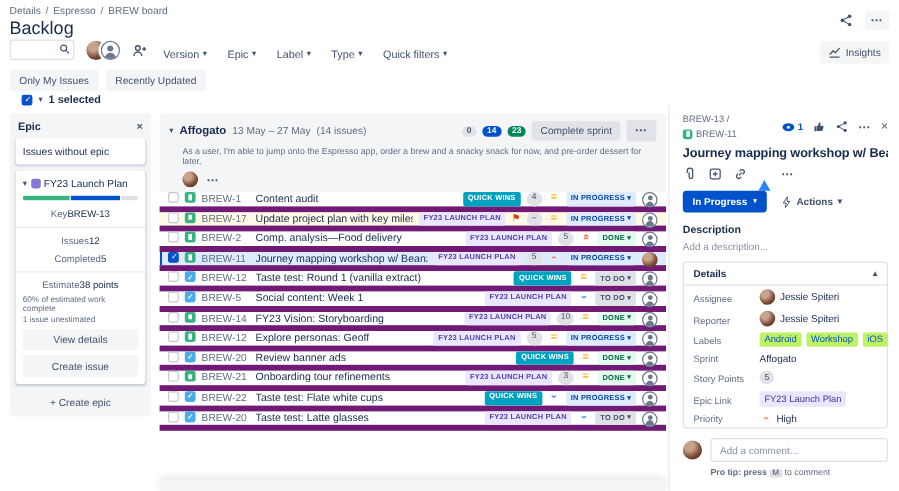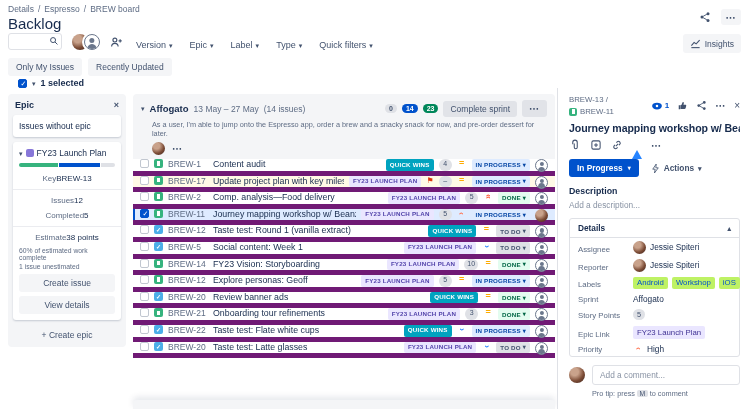--- a/index.html
+++ b/index.html
@@ -122,21 +122,21 @@
   .d-value{display:flex;align-items:center;gap:4px;font-size:8.3px;color:#172B4D;flex-wrap:nowrap}
   .d-value .av{width:13px;height:13px}
   .label-pill{background:#bef264;color:#0052CC;border-radius:2px;padding:1.5px 4px;font-size:7.8px;cursor:pointer}
   .points-pill{background:#DFE1E6;border-radius:7px;padding:1px 4px;font-size:7.3px;color:#42526E}
   .epic-pill{background:#EAE6FF;color:#403294;border-radius:2px;padding:2px 4px;font-size:7.8px;cursor:pointer}
   .comment-row{display:flex;gap:7px;align-items:center;margin-top:8px}
   .comment-row .av{width:16px;height:16px}
   .comment-row input{flex:1;border:1px solid #DFE1E6;border-radius:3px;height:20px;font-size:8.3px;padding:0 7px;color:#172B4D;outline:none}
   .comment-row input::placeholder{color:#8993A4}
   .protip{font-size:7.3px;color:#5E6C84;margin:4px 0 0 23px}
-  .protip b{font-weight:400}
+  .protip b{font-weight:700}
   kbd{background:#DFE1E6;border-radius:2px;padding:0 2.5px;font-size:6.8px;font-family:inherit;color:#42526E}
 </style>
 </head>
 <body>
 
 <div class="crumbs" id="crumbs">
     <span class="crumb">Details</span>
     <span class="crumb-sep">/</span>
     <span class="crumb">Espresso</span>
     <span class="crumb-sep">/</span>
@@ -263,22 +263,22 @@
         <span>Completed</span>
         <b>5</b>
       </div>
     <div class="ep-sep"></div>
     <div class="ep-field">
         <span>Estimate</span>
         <b>38 points</b>
       </div>
     <div class="ep-note">60% of estimated work complete</div>
     <div class="ep-note">1 issue unestimated</div>
+    <div class="ep-btn">View details</div>
     <div class="ep-btn">Create issue</div>
-    <div class="ep-btn">View details</div>
   </div>
   <div class="ep-footer">+ Create epic</div>
 </div>
 
 <div class="sprint-card">
   <div class="s-head">
     <span class="chev">▾</span>
     <span class="s-name">Affogato</span>
     <span class="s-meta">13 May – 27 May</span>
     <span class="s-meta">(14 issues)</span>

